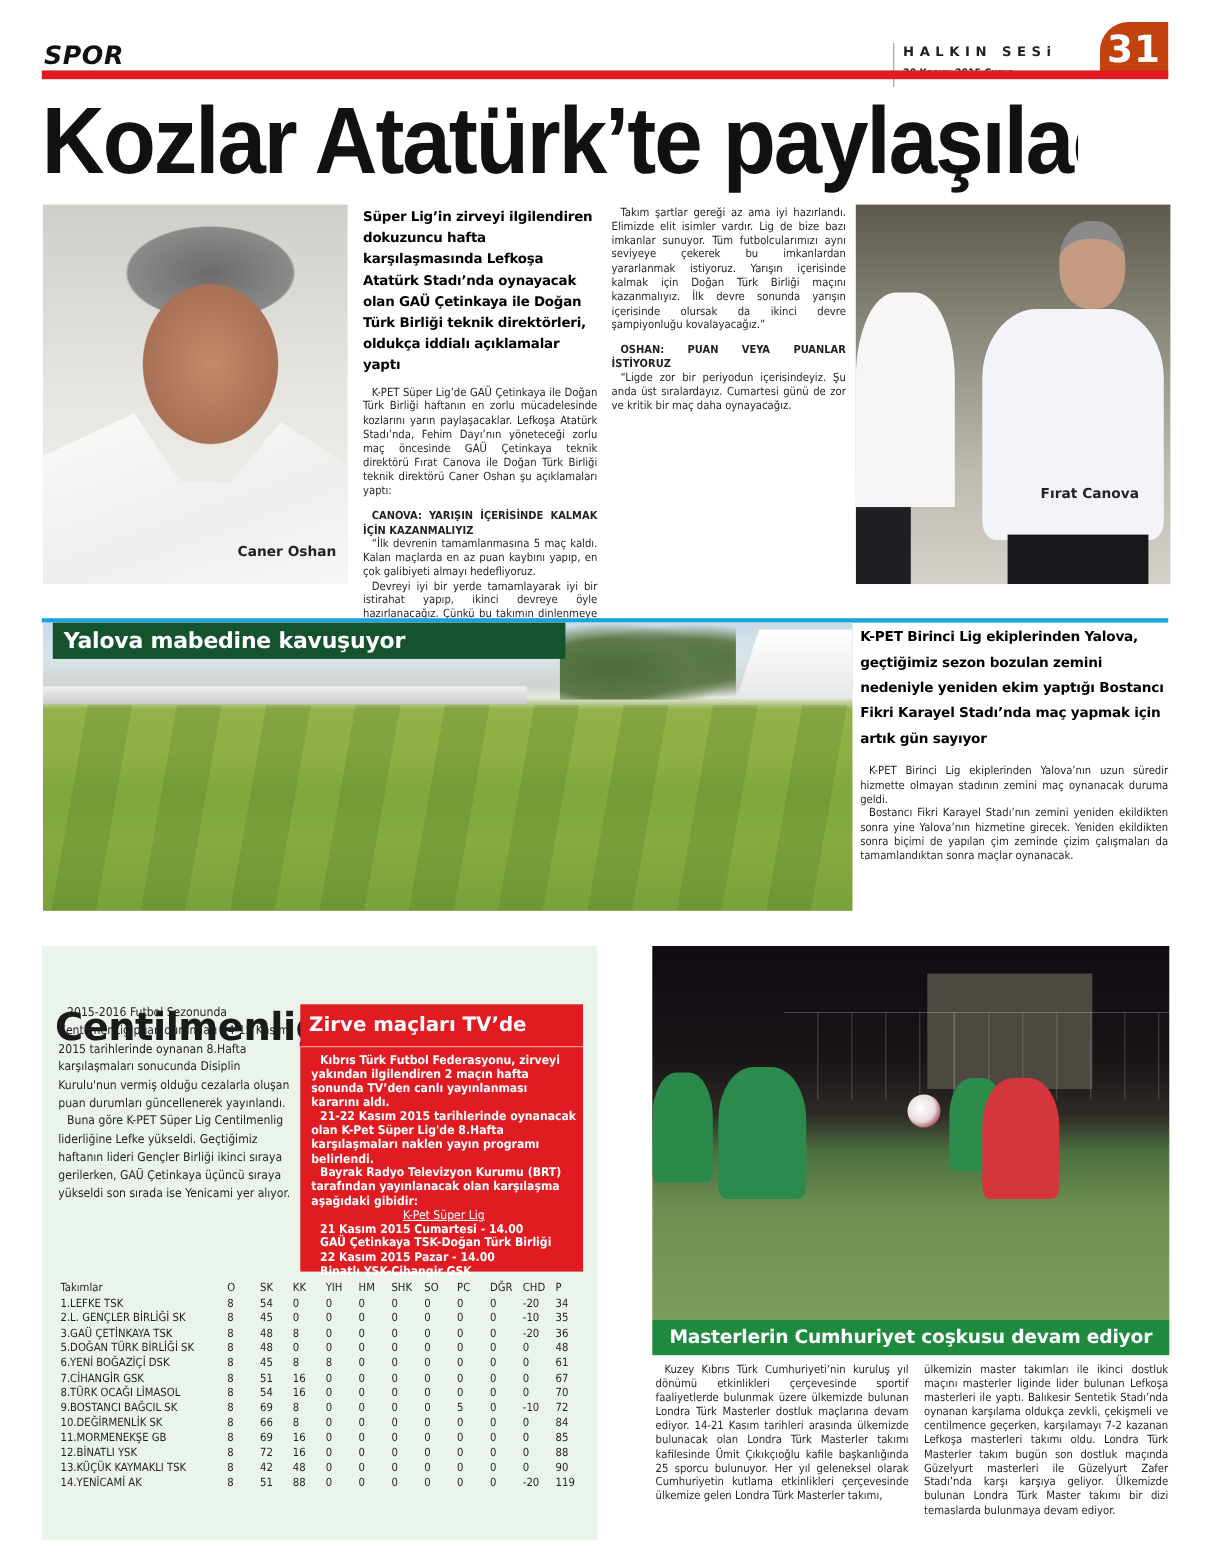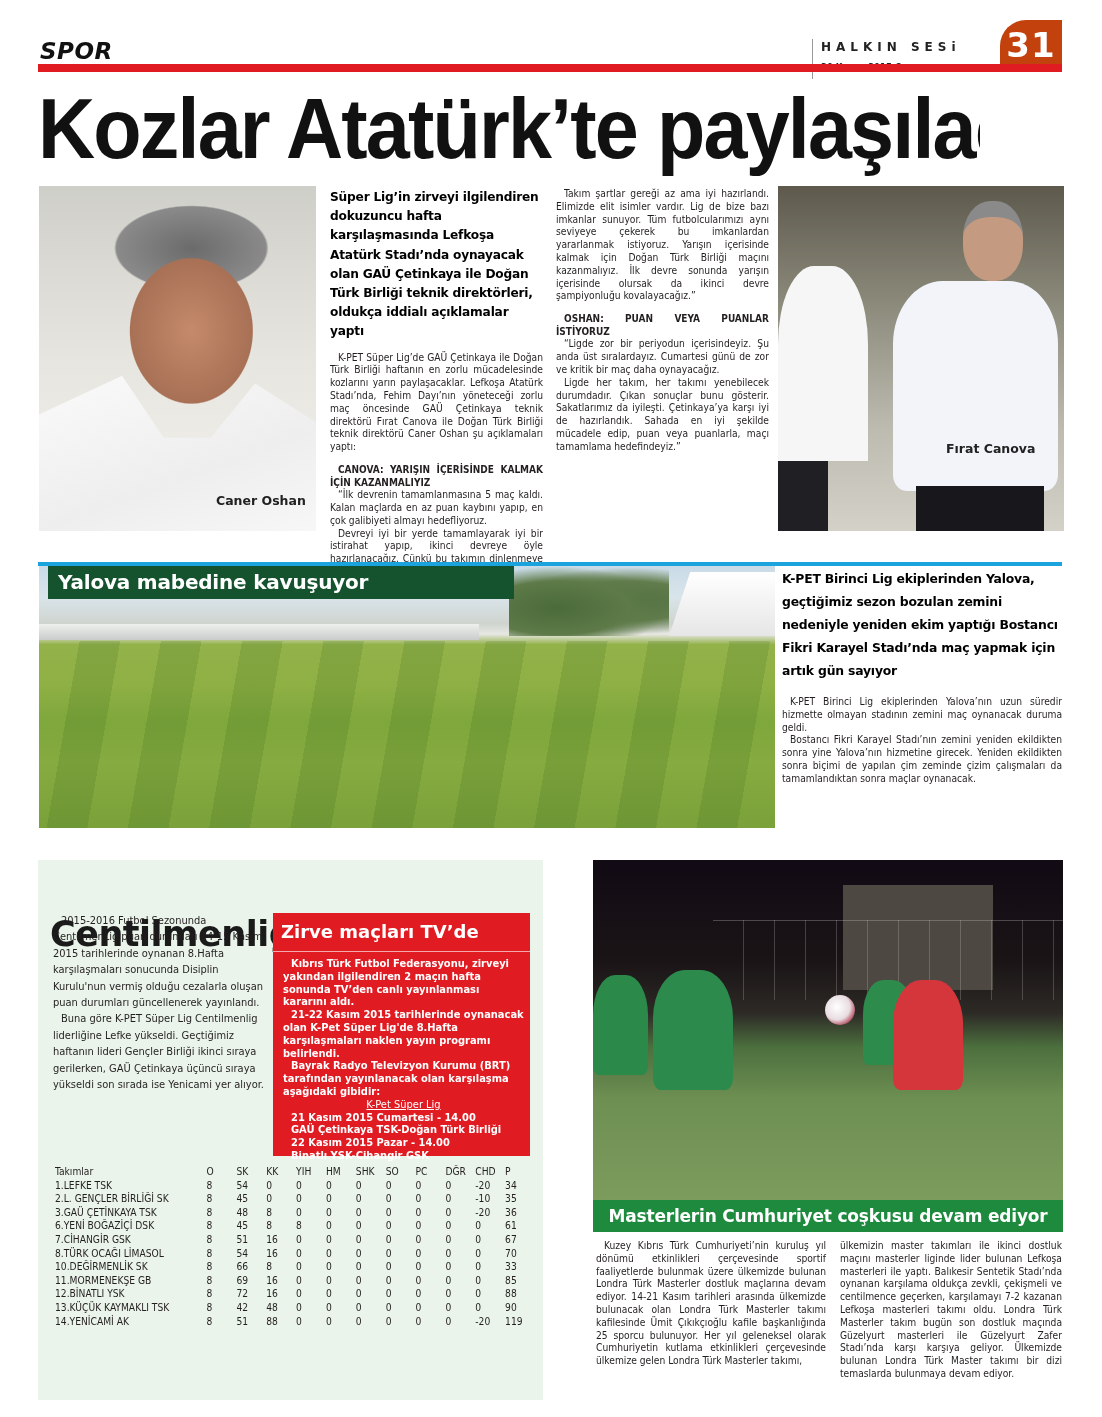--- a/index.html
+++ b/index.html
@@ -102,21 +102,20 @@
   <p>K-PET Süper Lig’de GAÜ Çetinkaya ile Doğan Türk Birliği haftanın en zorlu mücadelesinde kozlarını yarın paylaşacaklar. Lefkoşa Atatürk Stadı’nda, Fehim Dayı’nın yöneteceği zorlu maç öncesinde GAÜ Çetinkaya teknik direktörü Fırat Canova ile Doğan Türk Birliği teknik direktörü Caner Oshan şu açıklamaları yaptı:</p>
   <div class="sub">CANOVA: YARIŞIN İÇERİSİNDE KALMAK İÇİN KAZANMALIYIZ</div>
   <p>“İlk devrenin tamamlanmasına 5 maç kaldı. Kalan maçlarda en az puan kaybını yapıp, en çok galibiyeti almayı hedefliyoruz.</p>
   <p>Devreyi iyi bir yerde tamamlayarak iyi bir istirahat yapıp, ikinci devreye öyle hazırlanacağız. Çünkü bu takımın dinlenmeye ihtiyacı vardır. Son dönemde meydana gelen sakatlıklar bunu gösteriyor.</p>
 </div>
 
 <div class="col col-2">
   <p>Takım şartlar gereği az ama iyi hazırlandı. Elimizde elit isimler vardır. Lig de bize bazı imkanlar sunuyor. Tüm futbolcularımızı aynı seviyeye çekerek bu imkanlardan yararlanmak istiyoruz. Yarışın içerisinde kalmak için Doğan Türk Birliği maçını kazanmalıyız. İlk devre sonunda yarışın içerisinde olursak da ikinci devre şampiyonluğu kovalayacağız.”</p>
   <div class="sub">OSHAN: PUAN VEYA PUANLAR İSTİYORUZ</div>
   <p>“Ligde zor bir periyodun içerisindeyiz. Şu anda üst sıralardayız. Cumartesi günü de zor ve kritik bir maç daha oynayacağız.</p>
-  <p>Ligde her takım, her takımı yenebilecek durumdadır. Çıkan sonuçlar bunu gösterir. Sakatlarımız da iyileşti. Çetinkaya’ya karşı iyi de hazırlandık. Sahada en iyi şekilde mücadele edip, puan veya puanlarla, maçı tamamlama hedefindeyiz.”</p>
 </div>
 
 <div class="photo photo-canova">
   <div class="p1"></div>
   <div class="p1-legs"></div>
   <div class="p2"></div>
   <div class="p2-head"></div>
   <div class="p2-legs"></div>
 </div>
 <div class="caption cap-canova">Fırat Canova</div>
@@ -210,20 +209,34 @@
         <td>0</td>
         <td>0</td>
         <td>0</td>
         <td>0</td>
         <td>0</td>
         <td>0</td>
         <td>-20</td>
         <td>36</td>
       </tr>
       <tr>
+        <td>5.DOĞAN TÜRK BİRLİĞİ SK</td>
+        <td>8</td>
+        <td>48</td>
+        <td>0</td>
+        <td>0</td>
+        <td>0</td>
+        <td>0</td>
+        <td>0</td>
+        <td>0</td>
+        <td>0</td>
+        <td>0</td>
+        <td>48</td>
+      </tr>
+      <tr>
         <td>6.YENİ BOĞAZİÇİ DSK</td>
         <td>8</td>
         <td>45</td>
         <td>8</td>
         <td>8</td>
         <td>0</td>
         <td>0</td>
         <td>0</td>
         <td>0</td>
         <td>0</td>
@@ -252,32 +265,46 @@
         <td>0</td>
         <td>0</td>
         <td>0</td>
         <td>0</td>
         <td>0</td>
         <td>0</td>
         <td>0</td>
         <td>70</td>
       </tr>
       <tr>
+        <td>9.BOSTANCI BAĞCIL SK</td>
+        <td>8</td>
+        <td>69</td>
+        <td>8</td>
+        <td>0</td>
+        <td>0</td>
+        <td>0</td>
+        <td>0</td>
+        <td>5</td>
+        <td>0</td>
+        <td>-10</td>
+        <td>72</td>
+      </tr>
+      <tr>
         <td>10.DEĞİRMENLİK SK</td>
         <td>8</td>
         <td>66</td>
         <td>8</td>
         <td>0</td>
         <td>0</td>
         <td>0</td>
         <td>0</td>
         <td>0</td>
         <td>0</td>
         <td>0</td>
-        <td>33</td>
+        <td>84</td>
       </tr>
       <tr>
         <td>11.MORMENEKŞE GB</td>
         <td>8</td>
         <td>69</td>
         <td>16</td>
         <td>0</td>
         <td>0</td>
         <td>0</td>
         <td>0</td>

